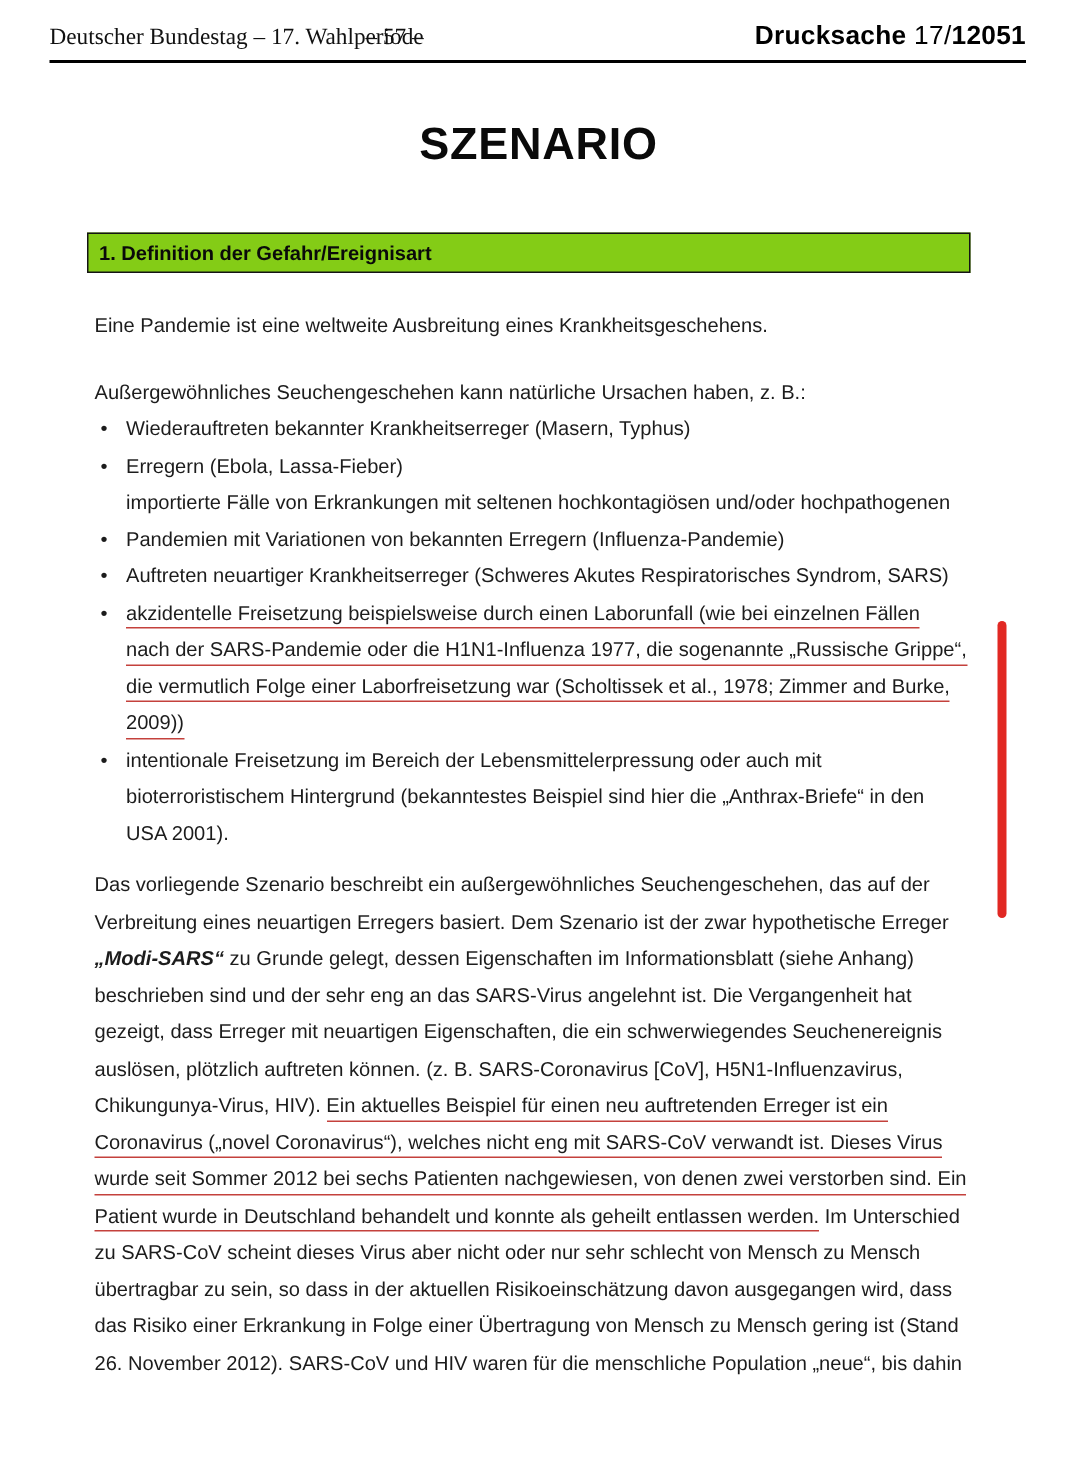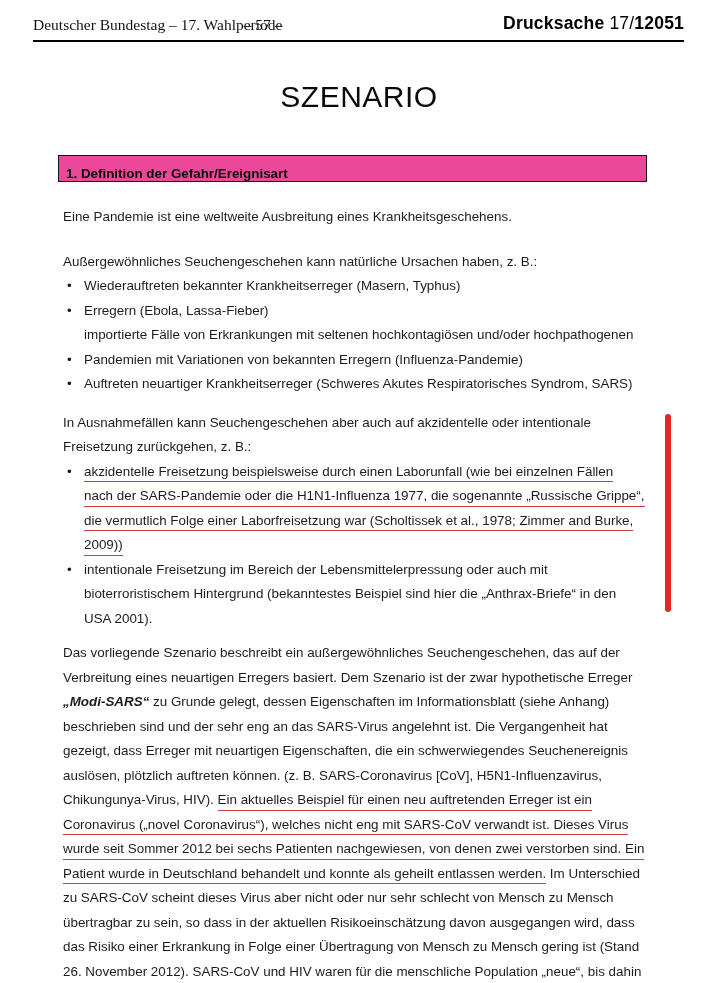--- a/index.html
+++ b/index.html
@@ -28,21 +28,21 @@
     letter-spacing:0.2px;
     text-align:right;
   }
   .hdr-right .thin{font-weight:normal;}
   .hdr-rule{
     position:absolute;left:33px;right:34px;top:40px;height:2px;background:#000;
   }
   
   .doc-title{
     position:absolute;left:0;right:0;top:80px;
-    text-align:center;font-size:30px;font-weight:normal;color:#0a0a0a;
+    text-align:center;font-size:30px;font-weight:bold;color:#0a0a0a;
     letter-spacing:0.5px;
   }
   
   .section-box{
     position:absolute;left:58px;top:155px;width:589px;height:27px;
     box-sizing:border-box;border:1.6px solid #141414;
     display:flex;align-items:center;padding-left:7px;
   }
   .section-box .section-label{
     font-size:13.4px;font-weight:bold;color:#0a0a0a;
@@ -68,21 +68,21 @@
 
 <div class="page">
 
   <div class="hdr-left">Deutscher Bundestag – 17. Wahlperiode</div>
   <div class="hdr-center">– 57 –</div>
   <div class="hdr-right"><span>Drucksache </span><span class="thin">17/</span><span>12051</span></div>
   <div class="hdr-rule"></div>
 
   <div class="doc-title">SZENARIO</div>
 
-  <div class="section-box" style="background: #ec4899; align-items: flex-end;">
+  <div class="section-box" style="background: #84cc16;">
     <span class="section-label">1. Definition der Gefahr/Ereignisart</span>
   </div>
 
   <div class="doc-body">
       <div style="margin-top: 23px;">
         <div class="ln"><span class="">Eine Pandemie ist eine weltweite Ausbreitung eines Krankheitsgeschehens.</span></div>
       </div>
       <div style="margin-top: 20px;">
         <div class="ln"><span class="">Außergewöhnliches Seuchengeschehen kann natürliche Ursachen haben, z. B.:</span></div>
       </div>
@@ -97,24 +97,20 @@
           <div class="ln"><span class="">importierte Fälle von Erkrankungen mit seltenen hochkontagiösen und/oder hochpathogenen</span></div>
         </div>
         <div class="bullet-item">
           <span class="dot">•</span>
           <div class="ln"><span class="">Pandemien mit Variationen von bekannten Erregern (Influenza-Pandemie)</span></div>
         </div>
         <div class="bullet-item">
           <span class="dot">•</span>
           <div class="ln"><span class="">Auftreten neuartiger Krankheitserreger (Schweres Akutes Respiratorisches Syndrom, SARS)</span></div>
         </div>
-      </div>
-      <div style="margin-top: 14px;">
-        <div class="ln"><span class="">In Ausnahmefällen kann Seuchengeschehen aber auch auf akzidentelle oder intentionale</span></div>
-        <div class="ln"><span class="">Freisetzung zurückgehen, z. B.:</span></div>
       </div>
       <div style="margin-top: 0px;">
         <div class="bullet-item">
           <span class="dot">•</span>
           <div class="ln"><span class="u ">akzidentelle Freisetzung beispielsweise durch einen Laborunfall (wie bei einzelnen Fällen</span></div>
           <div class="ln"><span class="u ">nach der SARS-Pandemie oder die H1N1-Influenza 1977, die sogenannte „Russische Grippe“,</span></div>
           <div class="ln"><span class="u ">die vermutlich Folge einer Laborfreisetzung war (Scholtissek et al., 1978; Zimmer and Burke,</span></div>
           <div class="ln"><span class="u ">2009))</span></div>
         </div>
         <div class="bullet-item">

